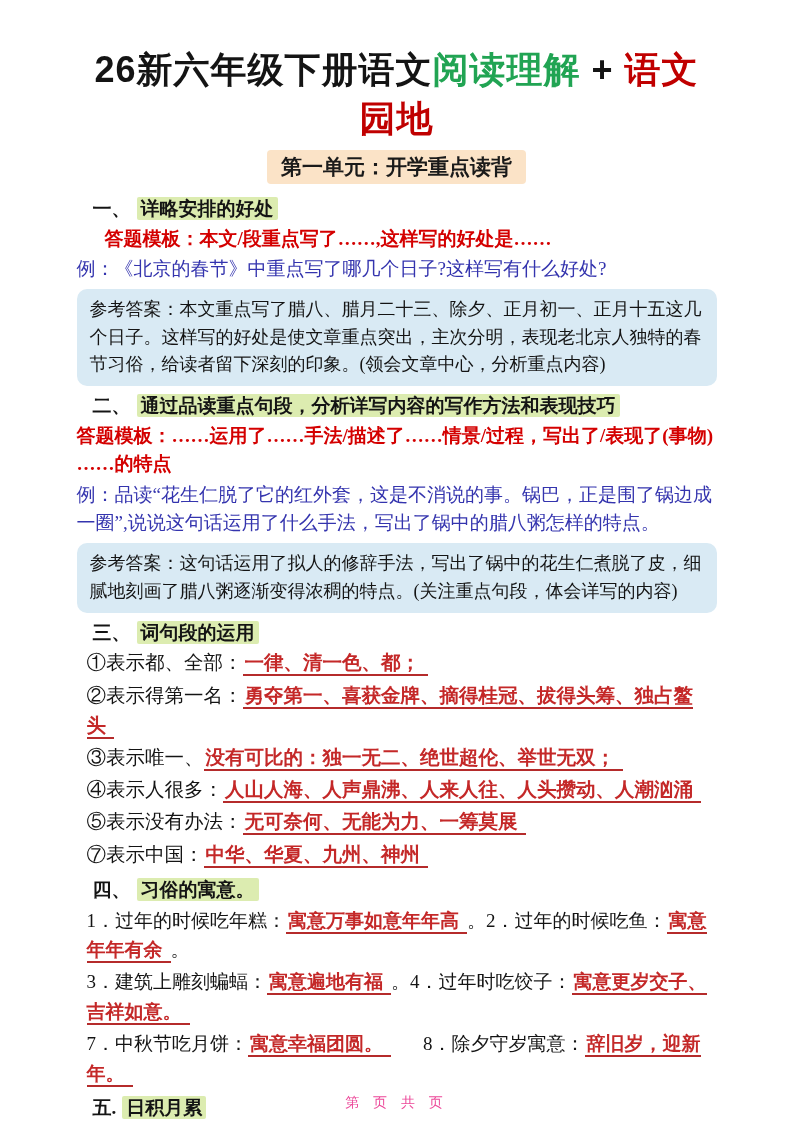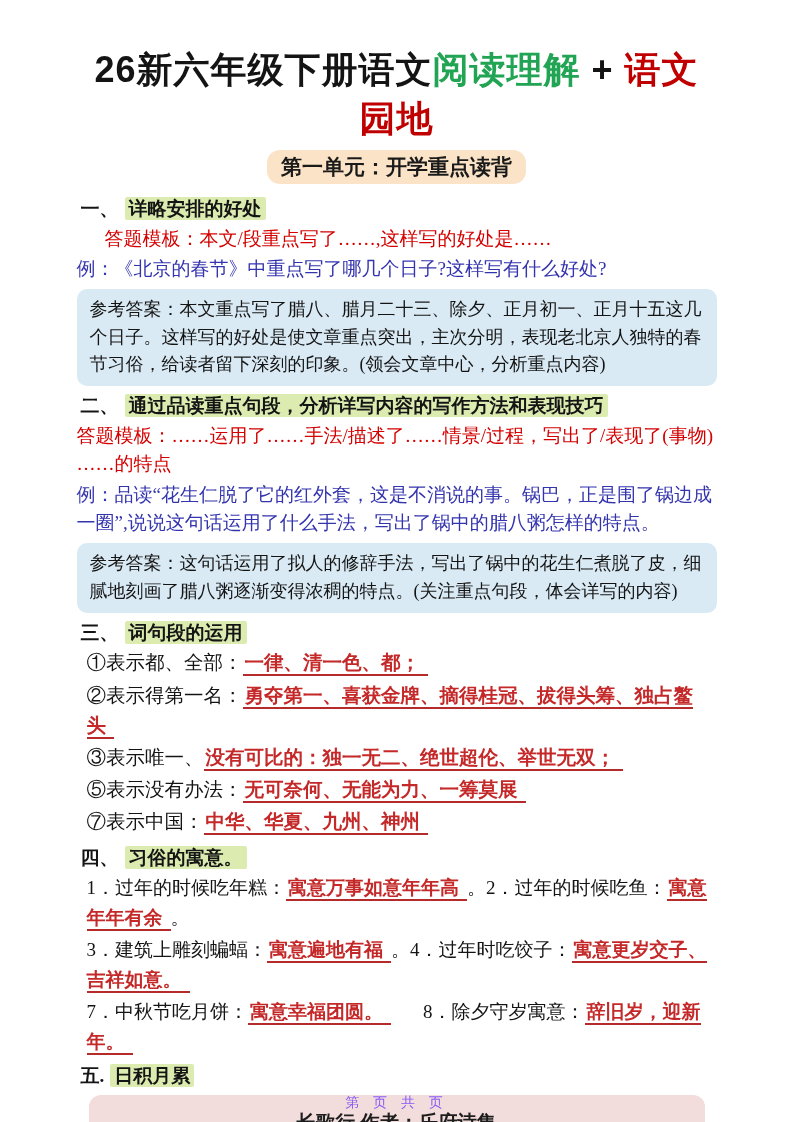--- a/index.html
+++ b/index.html
@@ -10,30 +10,30 @@
   }
   
   .title{
     margin:0 0 6px 0;text-align:center;font-size:36px;font-weight:bold;letter-spacing:1px;
     font-family:"Liberation Sans","DejaVu Sans",sans-serif;color:#141414;
   }
   .title .tg{color:#21a453;}
   .title .tr{color:#c00000;}
   .subtitle-row{text-align:center;margin:0 0 12px 0;}
   .banner{
-    display:inline-block;background:#fbe3c7;border-radius:13px;
+    display:inline-block;background:#fbe3c7;border-radius:4px;
     padding:3px 14px;font-size:21px;font-weight:bold;color:#1a1a1a;
   }
   
-  .sec{margin:7px 0 3px 4px;font-size:19px;font-weight:bold;line-height:1.35;color:#141414;}
+  .sec{margin:7px 0 3px 16px;font-size:19px;font-weight:bold;line-height:1.35;color:#141414;}
   .sec .num{background:transparent;padding-right:6px;}
   .sec .hl{background:#dcecb0;border-radius:2px;padding:1px 4px;}
   
   p.line{margin:2px 0;font-size:19px;line-height:1.5;}
-  .red{color:#d40000;font-weight:normal;}
+  .red{color:#d40000;font-weight:bold;}
   .blue{color:#3434ae;font-weight:normal;}
   .indent{padding-left:28px;}
   
   .abox{
     margin:5px 0 7px 0;background:#d9eaf4;border-radius:10px;
     padding:7px 13px;font-size:18px;line-height:1.55;color:#141414;
   }
   
   p.item{margin:2px 0 2px 10px;font-size:19.5px;line-height:1.55;color:#141414;}
   .ru{color:#c42828;font-weight:bold;border-bottom:2px solid #b52b2b;padding:0 8px 1px 2px;text-align:center;}
@@ -43,21 +43,21 @@
   
   .poem{
     margin:6px 12px 0 12px;background:#f2dcdc;border-radius:12px;
     padding:10px 16px 16px 16px;text-align:center;
   }
   .poem p{margin:2px 0;font-size:19.5px;font-weight:bold;line-height:1.6;color:#1d1d1d;}
   
   .footer{
     position:absolute;left:0;bottom:10px;width:100%;text-align:center;
     font-family:"Liberation Sans","DejaVu Sans",sans-serif;
-    font-size:14px;letter-spacing:5px;color:#8b5cf6;
+    font-size:14px;letter-spacing:5px;color:#ec4899;
   }
 </style>
 </head>
 <body>
 
 <div class="page">
 
   <h1 class="title"><span>26新六年级下册语文</span><span class="tg">阅读理解</span><span> + </span><span class="tr">语文园地</span></h1>
 
   <div class="subtitle-row">
@@ -76,20 +76,21 @@
     <p class="line red">答题模板：……运用了……手法/描述了……情景/过程，写出了/表现了(事物) ……的特点</p>
     <p class="line blue">例：品读“花生仁脱了它的红外套，这是不消说的事。锅巴，正是围了锅边成一圈”,说说这句话运用了什么手法，写出了锅中的腊八粥怎样的特点。</p>
     <div class="abox">参考答案：这句话运用了拟人的修辞手法，写出了锅中的花生仁煮脱了皮，细腻地刻画了腊八粥逐渐变得浓稠的特点。(关注重点句段，体会详写的内容)</div>
   </section>
 
   <section>
     <h2 class="sec"><span class="num">三、</span><span class="hl">词句段的运用</span></h2>
     <p class="item"><span>①表示都、全部：</span><span class="ru">一律、清一色、都；</span></p>
     <p class="item"><span>②表示得第一名：</span><span class="ru">勇夺第一、喜获金牌、摘得桂冠、拔得头筹、独占鳌头</span></p>
     <p class="item"><span>③表示唯一、</span><span class="ru">没有可比的：独一无二、绝世超伦、举世无双；</span></p>
+    <p class="item"><span>④表示人很多：</span><span class="ru">人山人海、人声鼎沸、人来人往、人头攒动、人潮汹涌</span></p>
     <p class="item"><span>⑤表示没有办法：</span><span class="ru">无可奈何、无能为力、一筹莫展</span></p>
     <p class="item"><span>⑦表示中国：</span><span class="ru">中华、华夏、九州、神州</span></p>
   </section>
 
   <section>
     <h2 class="sec"><span class="num">四、</span><span class="hl">习俗的寓意。</span></h2>
     <p class="crow"><span>1．过年的时候吃年糕：</span><span class="ru">寓意万事如意年年高</span><span>。</span><span>2．过年的时候吃鱼：</span><span class="ru">寓意年年有余</span><span>。</span></p>
     <p class="crow"><span>3．建筑上雕刻蝙蝠：</span><span class="ru">寓意遍地有福</span><span>。</span><span>4．过年时吃饺子：</span><span class="ru">寓意更岁交子、吉祥如意。</span><span></span></p>
     <p class="crow"><span>7．中秋节吃月饼：</span><span class="ru">寓意幸福团圆。</span><span></span><span class="gap">8．除夕守岁寓意：</span><span class="ru">辞旧岁，迎新年。</span><span></span></p>
   </section>

